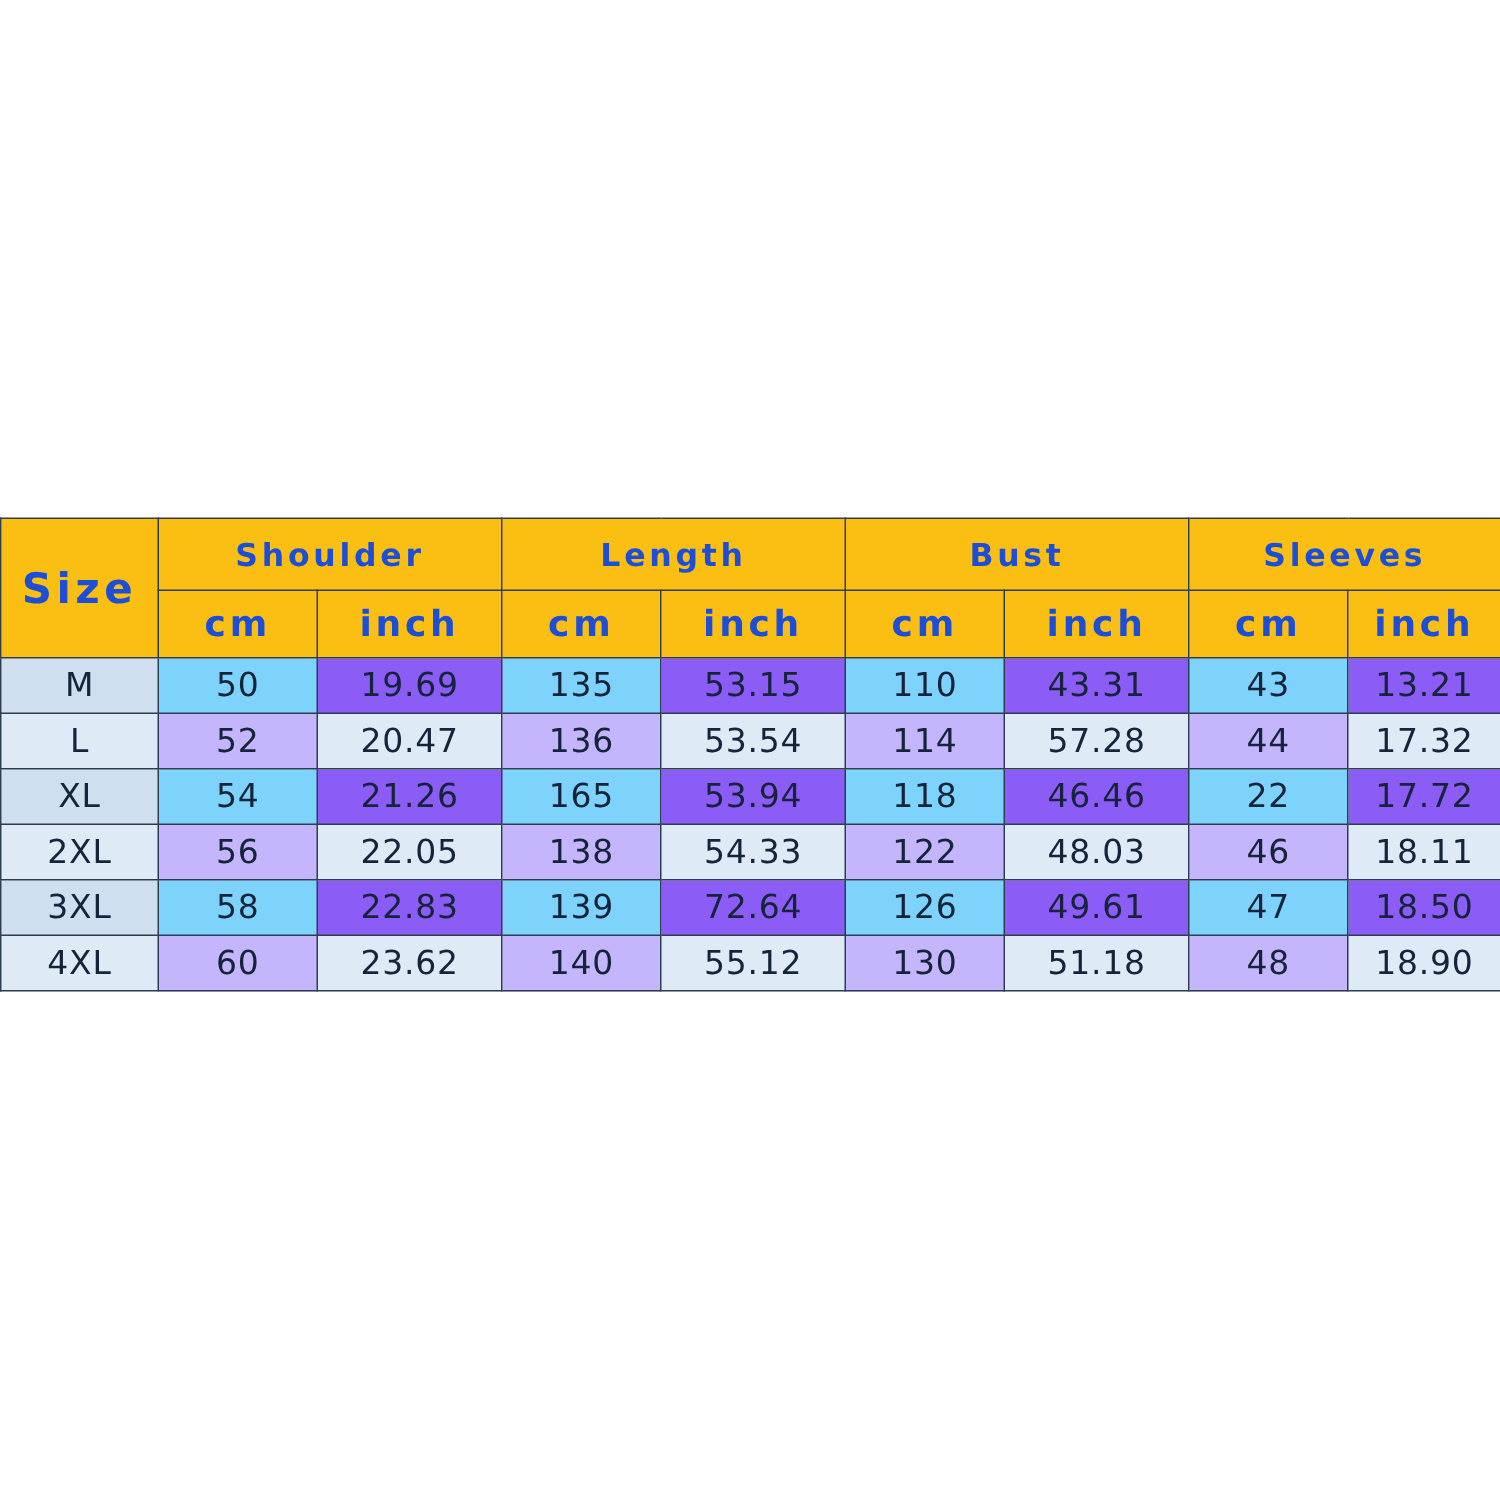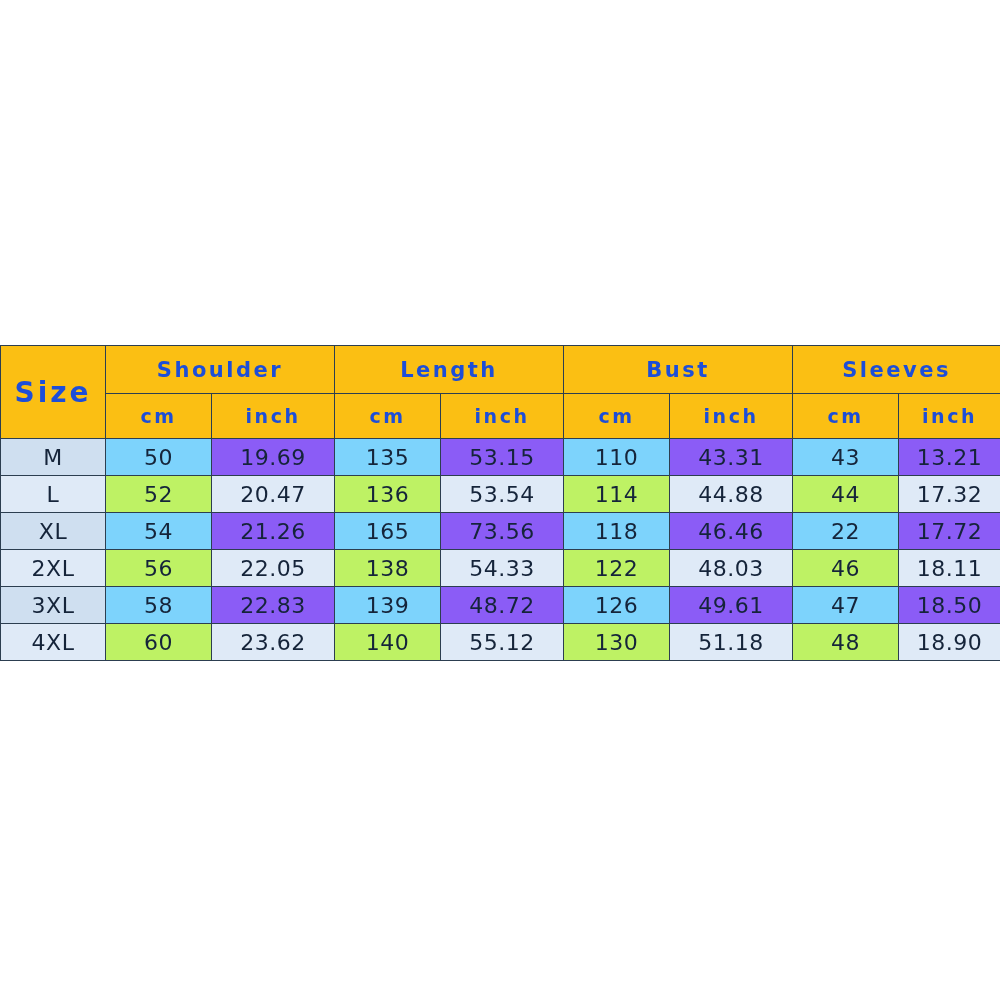--- a/index.html
+++ b/index.html
@@ -43,42 +43,42 @@
     font-weight: 700;
     letter-spacing: 2.5px;
     font-size: 20px;
   }
   .hdr-group {
     height: 47px;
     font-size: 21px;
   }
   .hdr-unit {
     height: 44px;
-    font-size: 19px;
+    font-size: 24px;
   }
   .hdr-size {
     font-size: 28px;
     letter-spacing: 3px;
   }
 
   
   tr.data-row td {
     height: 36px;
     font-size: 22px;
     color: #15243a;
     letter-spacing: 0.5px;
   }
 
   
   td.size-cell { background: #cfdff0; }
   tr.row-alt td.size-cell { background: #dfeaf7; }
 
   
   td.cm-cell { background: #7dd3fc; }
-  tr.row-alt td.cm-cell { background: #bef264; margin-top: 32px; }
+  tr.row-alt td.cm-cell { background: #c4b5fd; margin-top: 32px; }
 
   
   td.inch-cell { background: #8b5cf6; }
   tr.row-alt td.inch-cell { background: #dfeaf7; margin-top: 36px; }
 </style>
 </head>
 <body>
 
 <div id="chart-wrap">
   <table class="size-chart">
@@ -124,30 +124,30 @@
         <td class="cm-cell">43</td>
         <td class="inch-cell">13.21</td>
       </tr>
       <tr class="data-row row-alt">
         <td class="size-cell">L</td>
         <td class="cm-cell">52</td>
         <td class="inch-cell">20.47</td>
         <td class="cm-cell">136</td>
         <td class="inch-cell">53.54</td>
         <td class="cm-cell">114</td>
-        <td class="inch-cell">44.88</td>
+        <td class="inch-cell">57.28</td>
         <td class="cm-cell">44</td>
         <td class="inch-cell">17.32</td>
       </tr>
       <tr class="data-row">
         <td class="size-cell">XL</td>
         <td class="cm-cell">54</td>
         <td class="inch-cell">21.26</td>
         <td class="cm-cell">165</td>
-        <td class="inch-cell">73.56</td>
+        <td class="inch-cell">53.94</td>
         <td class="cm-cell">118</td>
         <td class="inch-cell">46.46</td>
         <td class="cm-cell">22</td>
         <td class="inch-cell">17.72</td>
       </tr>
       <tr class="data-row row-alt">
         <td class="size-cell">2XL</td>
         <td class="cm-cell">56</td>
         <td class="inch-cell">22.05</td>
         <td class="cm-cell">138</td>
@@ -155,21 +155,21 @@
         <td class="cm-cell">122</td>
         <td class="inch-cell">48.03</td>
         <td class="cm-cell">46</td>
         <td class="inch-cell">18.11</td>
       </tr>
       <tr class="data-row">
         <td class="size-cell">3XL</td>
         <td class="cm-cell">58</td>
         <td class="inch-cell">22.83</td>
         <td class="cm-cell">139</td>
-        <td class="inch-cell">48.72</td>
+        <td class="inch-cell">72.64</td>
         <td class="cm-cell">126</td>
         <td class="inch-cell">49.61</td>
         <td class="cm-cell">47</td>
         <td class="inch-cell">18.50</td>
       </tr>
       <tr class="data-row row-alt">
         <td class="size-cell">4XL</td>
         <td class="cm-cell">60</td>
         <td class="inch-cell">23.62</td>
         <td class="cm-cell">140</td>

